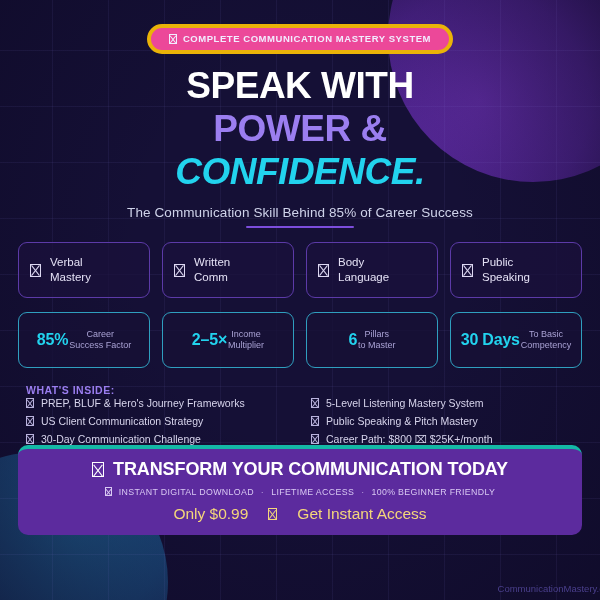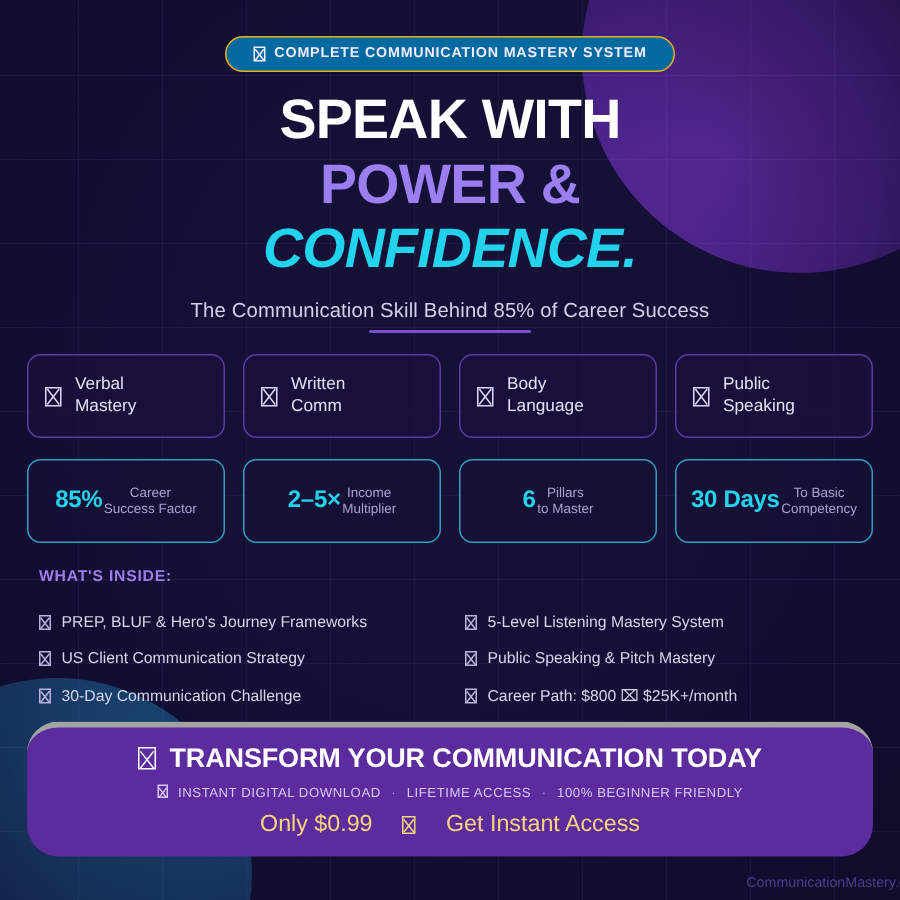--- a/index.html
+++ b/index.html
@@ -55,22 +55,22 @@
     position: relative;
     z-index: 6;
     width: 600px; height: 600px;
     padding: 0 18px;
   }
 
   
   .badge-row { text-align: center; padding-top: 24px; }
   .badge {
     display: inline-flex; align-items: center; gap: 6px;
-    background: #0369a1;
-    border: 1px solid #eab308;
+    background: #ec4899;
+    border: 4px solid #eab308;
     border-radius: 20px;
     padding: 5px 18px 6px;
     color: #f2ecff;
     font-size: 9.5px;
     font-weight: bold;
     letter-spacing: 0.55px;
   }
   .tofu {
     display: inline-block;
     width: 8px; height: 10px;
@@ -170,37 +170,36 @@
     font-weight: bold;
     letter-spacing: 0.5px;
     margin-top: 16px;
     padding-left: 8px;
   }
   .inside-grid {
     display: grid;
     grid-template-columns: 1fr 1fr;
     column-gap: 14px;
     row-gap: 6px;
-    margin-top: 19px;
+    margin-top: 1px;
     padding-left: 8px;
-    gap: 12px;
   }
   .inside-item {
     display: flex; align-items: center; gap: 7px;
     color: #d7d4ec;
     font-size: 10.5px;
   }
   .inside-item .tofu { width: 8px; height: 10px; color: #b9b3dd; }
 
   
   .cta {
-    margin-top: 11px;
+    margin-top: 0;
     background: #5c2b9e;
-    border-radius: 21px;
-    border-top: 4px solid #a3a3a3;
+    border-radius: 10px;
+    border-top: 4px solid #14b8a6;
     padding: 10px 0 12px;
     text-align: center;
   }
   .cta-title {
     display: flex; align-items: center; justify-content: center; gap: 9px;
     color: #ffffff;
     font-size: 18px;
     font-weight: bold;
     letter-spacing: -0.1px;
   }

